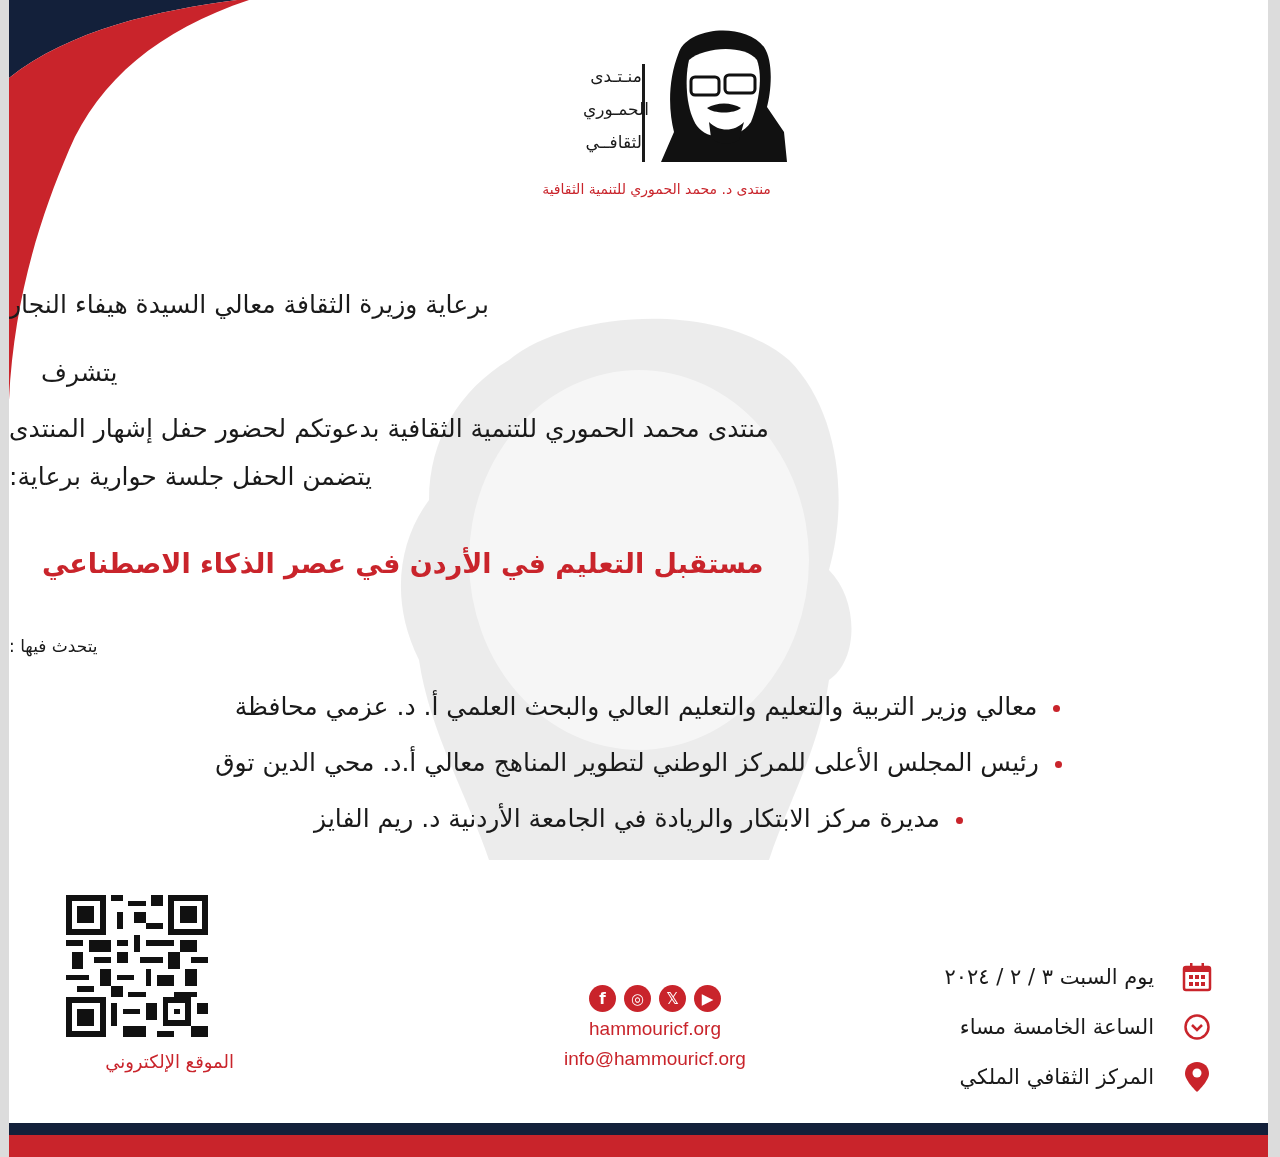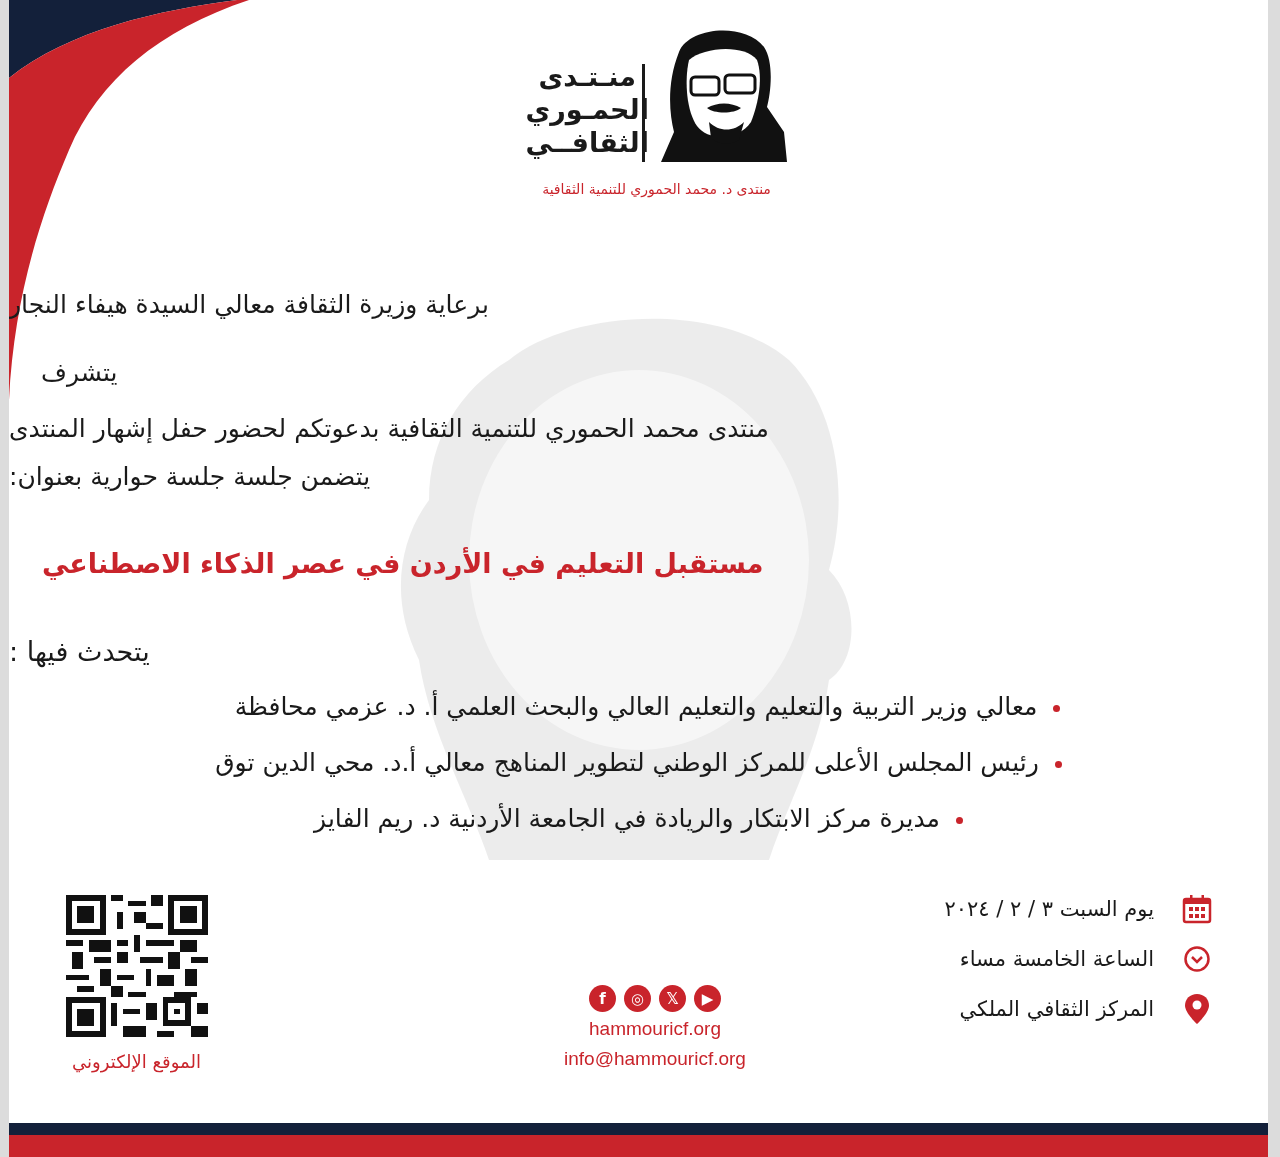--- a/index.html
+++ b/index.html
@@ -1,44 +1,44 @@
 <!DOCTYPE html>
 <html><head>
 <meta charset="utf-8">
 <style>
   html, body { margin:0; padding:0; }
   body { width:1280px; height:1157px; background:#dcdcdc; position:relative; overflow:hidden; font-family:"DejaVu Sans", sans-serif; }
   .page { position:absolute; left:9px; top:0; width:1259px; height:1157px; background:#ffffff; overflow:hidden; }
   .corner { position:absolute; left:0; top:0; }
   .watermark { position:absolute; left:380px; top:300px; opacity:0.07; }
   .logo { position:absolute; left:490px; top:20px; width:300px; height:190px; }
-  .logo-words { position:absolute; right:150px; top:40px; text-align:center; direction:rtl; font-size:27px; line-height:33px; color:#1a1a1a;font-weight:bold; }
+  .logo-words { position:absolute; right:150px; top:40px; text-align:center; direction:rtl; font-size:17px; line-height:33px; color:#1a1a1a; }
   .logo-bar { position:absolute; left:143px; top:44px; width:3px; height:98px; background:#1a1a1a; }
   .logo-portrait { position:absolute; left:160px; top:2px; }
   .logo-sub { position:absolute; left:0; right:0; top:161px; text-align:center; direction:rtl; color:#c9242b; font-size:14px; padding-left:15px; }
   .text-block { position:absolute; left:0; width:1047px; text-align:left; direction:rtl; color:#1a1a1a; }
   .t1 { top:290px; font-size:25px; }
   .t2 { top:358px; font-size:25px;margin-left:32px; }
   .t3 { top:414px; font-size:25px; }
   .t4 { top:462px; font-size:25px; }
   .title { top:548px; font-size:27px; font-weight:bold; color:#c9242b;margin-left:33px; }
-  .t5 { top:636px; font-size:27px; }
+  .t5 { top:636px; font-size:17px; }
   .speakers { position:absolute; left:0; width:1259px; top:692px; direction:rtl; }
   .speaker { position:relative; height:56px; font-size:25px; color:#1a1a1a; text-align:center; }
   .speaker .dot { display:inline-block; width:7px; height:7px; background:#c9242b; border-radius:50%; margin-left:16px; vertical-align:middle; }
   .s1 { padding-left:18px; }
-  .info { position:absolute; right:54px; top:884px; direction:rtl;text-align:right; }
+  .info { position:absolute; right:54px; top:952px; direction:rtl;text-align:right; }
   .info-row { display:flex; align-items:center; height:50px; font-size:21px; color:#1a1a1a; }
   .info-row .ic { width:34px; height:34px; display:flex; align-items:center; justify-content:center; margin-left:26px; }
   .contacts { position:absolute; left:496px; width:300px; top:985px; text-align:center; }
   .socials { display:flex; justify-content:center; gap:8px; }
   .social { width:27px; height:27px; border-radius:50%; background:#c9242b; color:#fff; display:flex; align-items:center; justify-content:center; font-size:15px; font-weight:bold; }
   .contact-line { color:#c9242b; font-size:19px; margin-top:4px; line-height:26px; font-family:Liberation Sans, sans-serif; }
   .qr { position:absolute; left:57px; top:895px; width:142px; height:142px; }
-  .qr-label { position:absolute; left:30px; width:195px; top:1051px; text-align:center; direction:rtl; color:#c9242b; font-size:18px; }
+  .qr-label { position:absolute; left:30px; width:195px; top:1051px; text-align:right; direction:rtl; color:#c9242b; font-size:18px; }
   .band-navy { position:absolute; left:0; top:1123px; width:1259px; height:12px; background:#13203a; }
   .band-red { position:absolute; left:0; top:1135px; width:1259px; height:22px; background:#c9242b; }
 </style>
 </head>
 <body>
 
 <div class="page">
 
   <svg class="corner" width="260" height="420" viewBox="0 0 260 420">
     <path d="M0 0 H228 C150 10 60 30 0 78 Z" fill="#13203a"></path>
@@ -64,21 +64,21 @@
       <rect x="66" y="53" width="30" height="18" rx="4" fill="none" stroke="#111" stroke-width="3"></rect>
       <path d="M48 86 C58 80 72 80 82 86 C75 92 55 92 48 86 Z" fill="#111"></path>
       <path d="M50 100 C60 110 75 110 85 100 L80 118 C70 124 58 122 52 116 Z" fill="#111"></path>
     </svg>
     <div class="logo-sub">منتدى د. محمد الحموري للتنمية الثقافية</div>
   </div>
 
   <div class="text-block t1">برعاية وزيرة الثقافة معالي السيدة هيفاء النجار</div>
   <div class="text-block t2">يتشرف</div>
   <div class="text-block t3">منتدى محمد الحموري للتنمية الثقافية بدعوتكم لحضور حفل إشهار المنتدى</div>
-  <div class="text-block t4">يتضمن جلسة جلسة حوارية بعنوان:</div>
+  <div class="text-block t4">يتضمن الحفل جلسة حوارية برعاية:</div>
   <div class="text-block title">مستقبل التعليم في الأردن في عصر الذكاء الاصطناعي</div>
   <div class="text-block t5">يتحدث فيها :</div>
 
   <div class="speakers">
     <div class="speaker s1">
       <span class="dot"></span><span>معالي وزير التربية والتعليم والتعليم العالي والبحث العلمي أ. د. عزمي محافظة</span>
     </div>
     <div class="speaker">
       <span class="dot"></span><span>رئيس المجلس الأعلى للمركز الوطني لتطوير المناهج معالي أ.د. محي الدين توق</span>
     </div>

